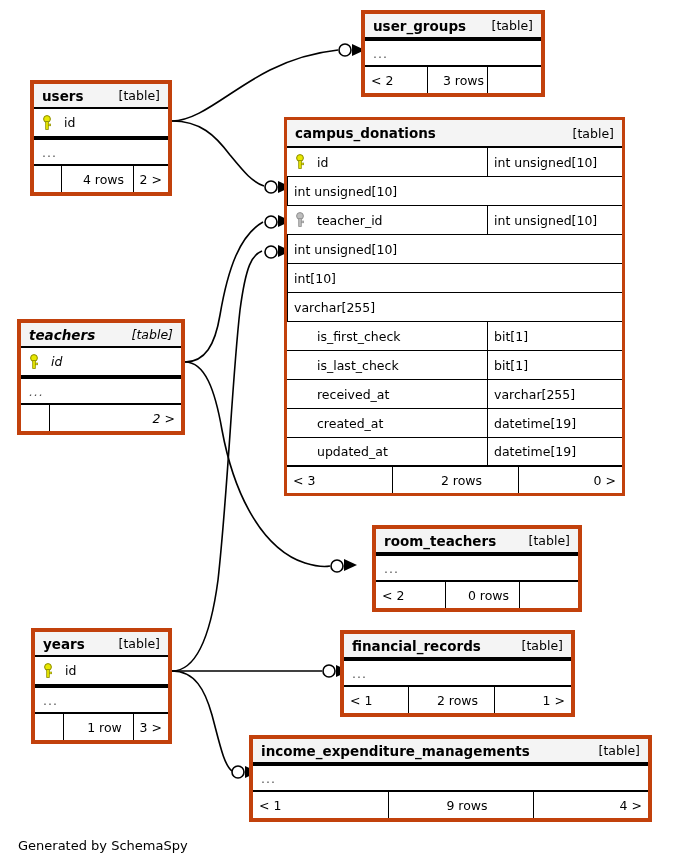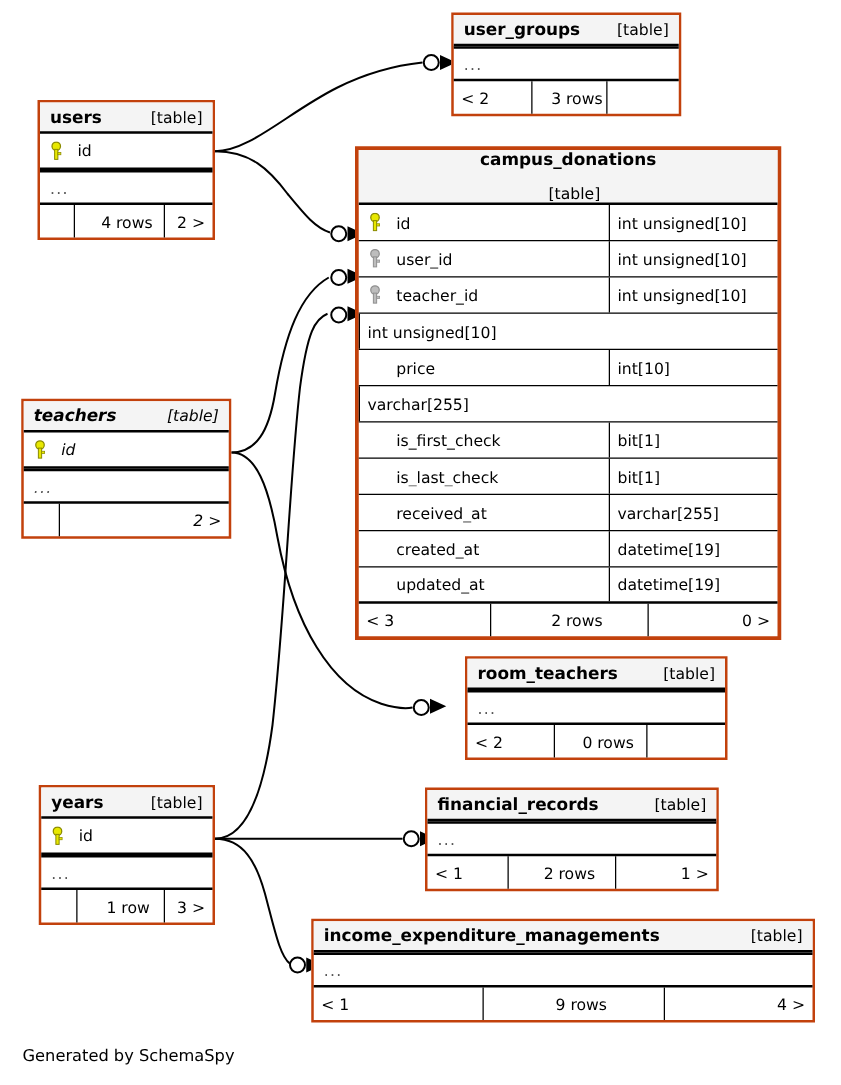--- a/index.html
+++ b/index.html
@@ -14,21 +14,21 @@
   }
   #diagram { position: absolute; inset: 0; }
   svg.edges {
     position: absolute; left: 0; top: 0;
     width: 673px; height: 868px;
     pointer-events: none;
     z-index: 1;
   }
   .tbl {
     position: absolute;
-    border: 2px solid #c2410c;
+    border: 4px solid #c2410c;
     background: #ffffff;
     box-sizing: border-box;
     z-index: 2;
     font-size: 12.5px;
     color: #000;
   }
   .tbl .hdr {
     background: #f4f4f4;
     border-bottom: 2px solid #000;
     display: flex;
@@ -186,51 +186,41 @@
     </div>
     <div class="row ellipsis">...</div>
     <div class="foot">
       <div class="fc l" style="width:27px"></div>
       <div class="fc c" style="width:72px">4 rows</div>
       <div class="fc r" style="flex:1">2 &gt;</div>
     </div>
   </div>
 
   <div class="tbl" style="left:284px; top:117px; width:341px; border-width:3px;">
-    <div class="hdr" style="height:44px;flex-direction:column;">
+    <div class="hdr" style="height:28px;">
       <span class="tname">campus_donations</span>
       <span class="ttype">[table]</span>
     </div>
     <div class="rows">
 
       <div class="row">
         <span class="cname">
           <span class="keyicon">
             <svg width="10" height="16" viewBox="0 0 10 16">
                 <circle cx="5" cy="4" r="3.4" fill="#e8e800" stroke="#8a8a00" stroke-width="1"></circle>
                 <rect x="3.7" y="6.5" width="2.6" height="8" fill="#e8e800" stroke="#8a8a00" stroke-width="0.8"></rect>
                 <rect x="6.3" y="9" width="2.4" height="1.8" fill="#e8e800" stroke="#8a8a00" stroke-width="0.6"></rect>
               </svg>
           </span>
           <span>id</span>
         </span>
         <span class="ctype" style="width:135px">int unsigned[10]</span>
       </div>
 
       <div class="row">
-        <span class="cname">
-          <span class="keyicon">
-            <svg width="10" height="16" viewBox="0 0 10 16">
-                <circle cx="5" cy="4" r="3.4" fill="#bdbdbd" stroke="#909090" stroke-width="1"></circle>
-                <rect x="3.7" y="6.5" width="2.6" height="8" fill="#bdbdbd" stroke="#909090" stroke-width="0.8"></rect>
-                <rect x="6.3" y="9" width="2.4" height="1.8" fill="#bdbdbd" stroke="#909090" stroke-width="0.6"></rect>
-              </svg>
-          </span>
-          <span>user_id</span>
-        </span>
         <span class="ctype" style="width:135px">int unsigned[10]</span>
       </div>
 
       <div class="row">
         <span class="cname">
           <span class="keyicon">
             <svg width="10" height="16" viewBox="0 0 10 16">
                 <circle cx="5" cy="4" r="3.4" fill="#bdbdbd" stroke="#909090" stroke-width="1"></circle>
                 <rect x="3.7" y="6.5" width="2.6" height="8" fill="#bdbdbd" stroke="#909090" stroke-width="0.8"></rect>
                 <rect x="6.3" y="9" width="2.4" height="1.8" fill="#bdbdbd" stroke="#909090" stroke-width="0.6"></rect>
@@ -239,24 +229,20 @@
           <span>teacher_id</span>
         </span>
         <span class="ctype" style="width:135px">int unsigned[10]</span>
       </div>
 
       <div class="row">
         <span class="ctype" style="width:135px">int unsigned[10]</span>
       </div>
 
       <div class="row">
-        <span class="cname">
-          <span class="nokey"></span>
-          <span>price</span>
-        </span>
         <span class="ctype" style="width:135px">int[10]</span>
       </div>
 
       <div class="row">
         <span class="ctype" style="width:135px">varchar[255]</span>
       </div>
 
       <div class="row">
         <span class="cname">
           <span class="nokey"></span>

